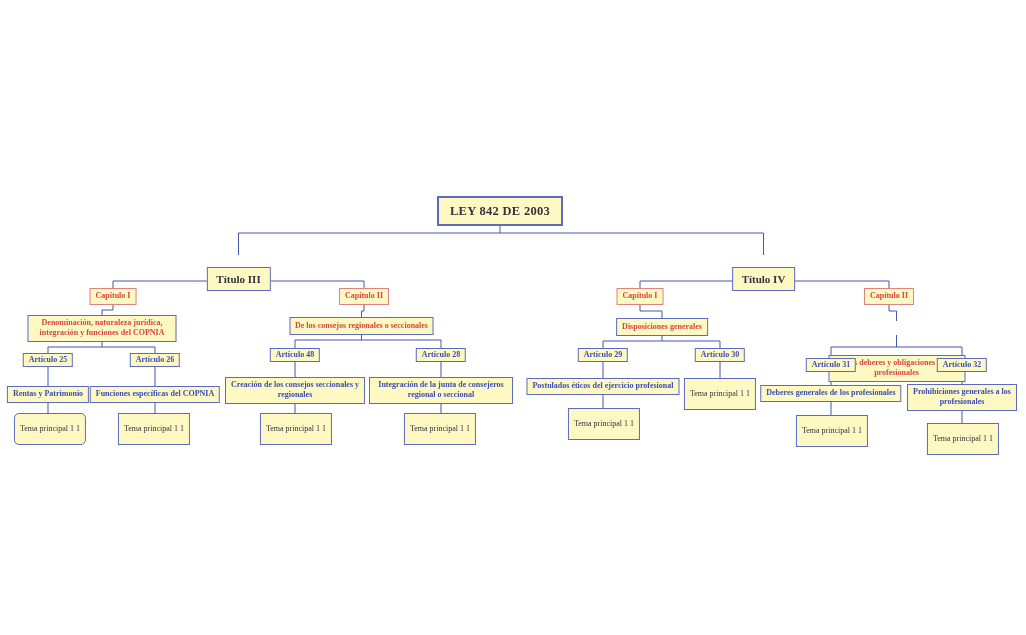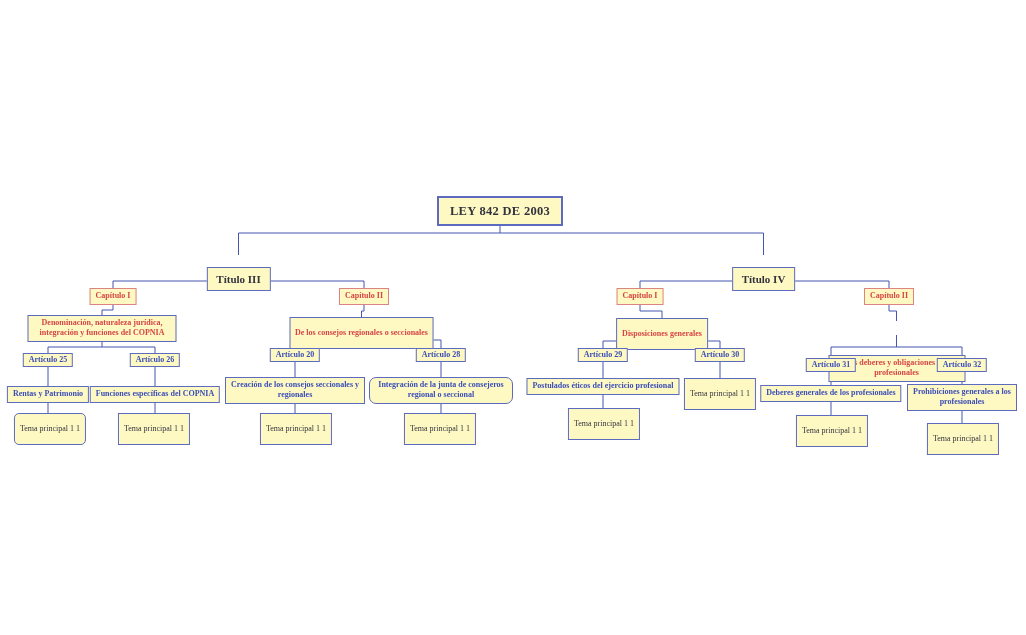--- a/index.html
+++ b/index.html
@@ -14,21 +14,21 @@
   .node{
     position:absolute;transform:translateX(-50%);
     background:#fef9c3;border:1px solid var(--box_border);
     color:var(--dark_text);font-weight:bold;font-size:8px;line-height:1.3;
     display:flex;align-items:center;justify-content:center;text-align:center;
     white-space:nowrap;box-sizing:border-box;padding:1px 5px;
   }
   .root{font-size:12.5px;border-width:2px;width:126px;height:30px;letter-spacing:.3px;}
   .titulo{font-size:11px;border-width:1.5px;height:24px;padding:0 9px;margin-top:16px;}
   .capitulo{color:var(--red_text);border-color:var(--capitulo_border);height:17px;}
-  .desc-red{color:var(--red_text);height:32px;}
+  .desc-red{color:var(--red_text);height:18px;}
   .articulo{color:var(--blue_text);height:14px;}
   .desc-blue{color:var(--blue_text);height:17px;}
   .tema{font-weight:normal;height:32px;font-size:8px;}
   .rounded{border-radius:5px;}
   .wrap{white-space:normal;height:auto;padding:2px 4px;}
 </style>
 </head>
 <body>
 
 <div id="canvas">
@@ -64,31 +64,31 @@
   <div class="node capitulo" style="left:640px;top:288px;">Capítulo I</div>
   <div class="node capitulo" style="left:889px;top:288px;">Capítulo II</div>
 
   <div class="node desc-red wrap" style="left:102px;top:315px;width:149px;">Denominación, naturaleza jurídica, integración y funciones del COPNIA</div>
   <div class="node desc-red" style="left:361.5px;top:317px;">De los consejos regionales o seccionales</div>
   <div class="node desc-red" style="left:662px;top:318px;">Disposiciones generales</div>
   <div class="node desc-red wrap" style="left:896.5px;top:317px;width:137px;margin-top:38px;">De los deberes y obligaciones de los profesionales</div>
 
   <div class="node articulo" style="left:48px;top:353px;">Artículo 25</div>
   <div class="node articulo" style="left:155px;top:353px;">Artículo 26</div>
-  <div class="node articulo" style="left:295px;top:348px;">Artículo 20</div>
+  <div class="node articulo" style="left:295px;top:348px;">Artículo 48</div>
   <div class="node articulo" style="left:441px;top:348px;">Artículo 28</div>
   <div class="node articulo" style="left:603px;top:348px;">Artículo 29</div>
   <div class="node articulo" style="left:720px;top:348px;">Artículo 30</div>
   <div class="node articulo" style="left:831px;top:358px;">Artículo 31</div>
   <div class="node articulo" style="left:962px;top:358px;">Artículo 32</div>
 
   <div class="node desc-blue" style="left:48px;top:386px;">Rentas y Patrimonio</div>
   <div class="node desc-blue" style="left:155px;top:386px;">Funciones específicas del COPNIA</div>
   <div class="node desc-blue wrap" style="left:295px;top:377px;width:140px;">Creación de los consejos seccionales y regionales</div>
-  <div class="node desc-blue wrap" style="left:441px;top:377px;width:144px;border-radius:7px;">Integración de la junta de consejeros regional o seccional</div>
+  <div class="node desc-blue wrap" style="left:441px;top:377px;width:144px;">Integración de la junta de consejeros regional o seccional</div>
   <div class="node desc-blue" style="left:603px;top:378px;">Postulados éticos del ejercicio profesional</div>
   <div class="node desc-blue" style="left:831px;top:385px;">Deberes generales de los profesionales</div>
   <div class="node desc-blue wrap" style="left:962px;top:384px;width:110px;">Prohibiciones generales a los profesionales</div>
 
   <div class="node tema rounded" style="left:50px;top:413px;">Tema principal 1 1</div>
   <div class="node tema" style="left:154px;top:413px;">Tema principal 1 1</div>
   <div class="node tema" style="left:296px;top:413px;">Tema principal 1 1</div>
   <div class="node tema" style="left:440px;top:413px;">Tema principal 1 1</div>
   <div class="node tema" style="left:604px;top:408px;">Tema principal 1 1</div>
   <div class="node tema" style="left:720px;top:378px;">Tema principal 1 1</div>

